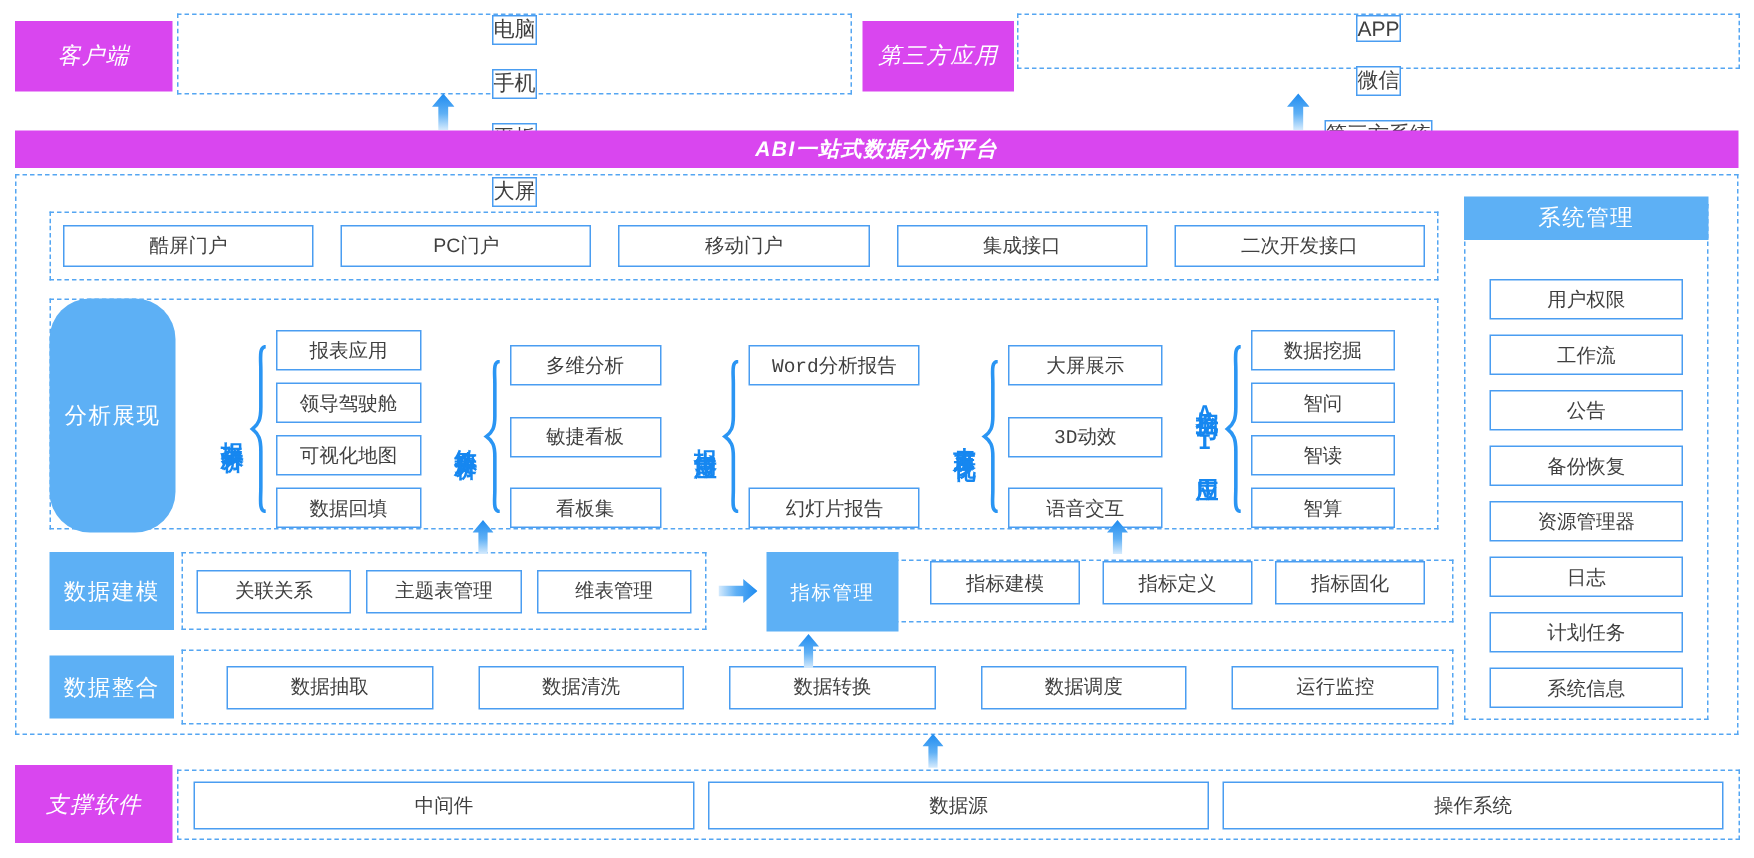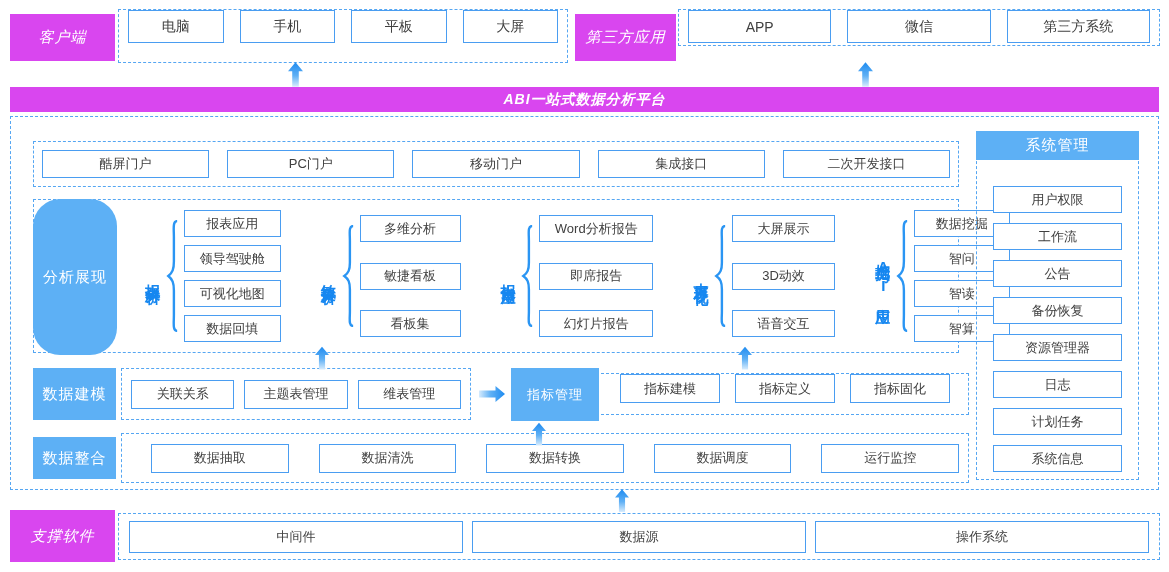--- a/index.html
+++ b/index.html
@@ -6,28 +6,28 @@
   .stage{position:relative;width:1169px;height:572px;background:#fff;
          font-family:"Liberation Sans","DejaVu Sans",sans-serif;overflow:hidden;}
   .abs{position:absolute;box-sizing:border-box;}
   .solid-dark{background:#d946ef;color:#fff;display:flex;align-items:center;justify-content:center;
               font-size:15px;letter-spacing:1px;font-style:italic;}
   .solid-light{background:#5db0f5;color:#fff;display:flex;align-items:center;justify-content:center;
                font-size:15px;letter-spacing:1px;}
   .dashed{border:1px dashed #55a6f2;box-sizing:border-box;}
   .wbox{background:#fff;border:1px solid #4a9df1;display:flex;align-items:center;justify-content:center;
         color:#404040;font-size:13px;box-sizing:border-box;white-space:nowrap;}
-  .top-dashed{display:flex;gap:16px;padding:0 9px;}
+  .top-dashed{display:flex;align-items:center;gap:16px;padding:0 9px;flex-direction:column;}
   .top-dashed .wbox{flex:1;height:33px;font-size:14px;}
   .portal-row{display:flex;align-items:center;gap:18px;padding:0 8px;}
   .portal-row .wbox{flex:1;height:28px;}
   .banner{font-weight:bold;font-size:14px;}
   
-  .agroups{position:absolute;left:97px;top:0;right:4px;bottom:0;display:flex;align-items:center;
-           gap:40px;padding-left:14px;}
+  .agroups{position:absolute;left:97px;top:0;right:4px;bottom:0;display:flex;align-items:flex-end;
+           gap:20px;padding-left:14px;font-family:Liberation Mono, monospace;}
   .agroup{display:flex;align-items:center;gap:5px;}
   .vlabel{writing-mode:vertical-lr;text-orientation:upright;color:#1687f0;font-weight:bold;
           font-size:15px;letter-spacing:2px;line-height:1.05;}
   .brace{stroke:#2a95f3;fill:none;stroke-width:2.4;}
   .acol{display:flex;flex-direction:column;justify-content:space-between;}
   .c4{height:132px;}
   .c3{height:122px;}
   .abox{height:27px;}
   .g1 .abox{width:97px}.g2 .abox{width:101px}.g3 .abox{width:114px}.g4 .abox{width:103px}.g5 .abox{width:96px}
   .mod-row{display:flex;align-items:center;gap:10px;padding:0 9px;}
@@ -134,21 +134,20 @@
         </div>
 
         <div class="agroup g3">
           <div class="vlabel">报告应用</div>
           <svg class="brace" width="13" height="102" viewBox="0 0 14 100" preserveAspectRatio="none">
             <path d="M12 1 C7 1 8.5 8 8.5 15 L8.5 37 C8.5 44 7 47 2.5 50 C7 53 8.5 56 8.5 63 L8.5 85 C8.5 92 7 99 12 99" vector-effect="non-scaling-stroke"></path>
           </svg>
           <div class="acol c3">
 
           <div class="wbox abox">Word分析报告</div>
-              <div class="wbox abox">即席报告</div>
               <div class="wbox abox">幻灯片报告</div>
             </div>
         </div>
 
         <div class="agroup g4">
           <div class="vlabel">大屏可视化</div>
           <svg class="brace" width="13" height="102" viewBox="0 0 14 100" preserveAspectRatio="none">
             <path d="M12 1 C7 1 8.5 8 8.5 15 L8.5 37 C8.5 44 7 47 2.5 50 C7 53 8.5 56 8.5 63 L8.5 85 C8.5 92 7 99 12 99" vector-effect="non-scaling-stroke"></path>
           </svg>
           <div class="acol c3">

